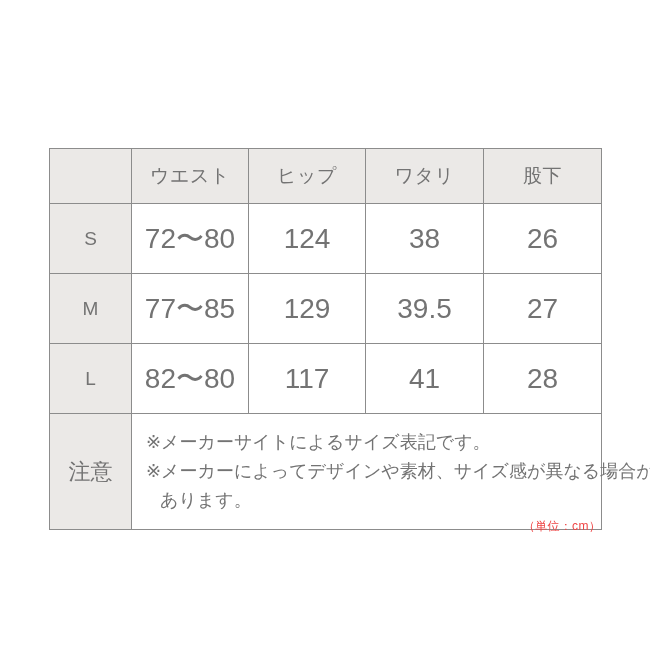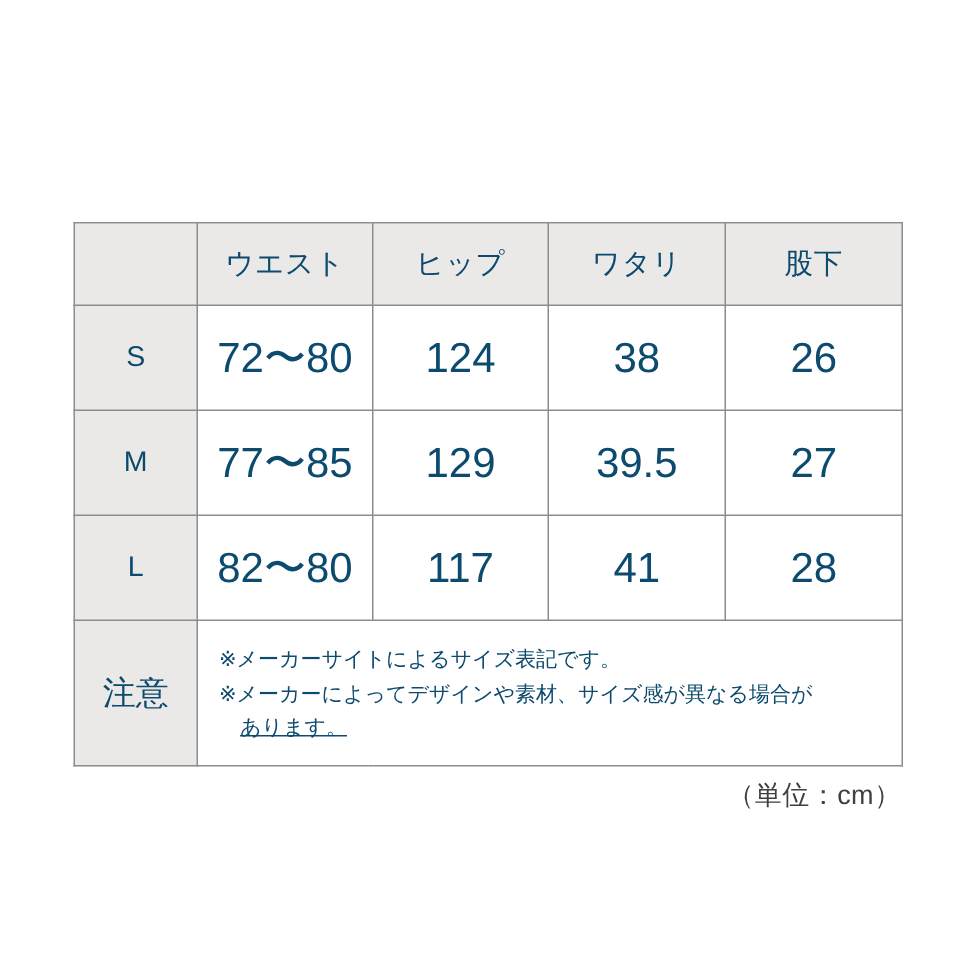--- a/index.html
+++ b/index.html
@@ -29,21 +29,21 @@
     table-layout: fixed;
   }
 
   table.size-table td,
   table.size-table th {
     border: 1px solid #8c8c8c;
     padding: 0;
     text-align: center;
     vertical-align: middle;
     font-weight: normal;
-    color: #0c4a6e;
+    color: #737373;
   }
 
   
   col.c-label { width: 82px; }
   col.c-waist { width: 117px; }
   col.c-hip   { width: 117px; }
   col.c-watari { width: 118px; }
   col.c-inseam { width: 118px; }
 
   
@@ -71,39 +71,38 @@
   
   tr.note-row td.note-label {
     background: #ebe9e7;
     font-size: 22px;
     height: 94px;
   }
   tr.note-row td.note-body {
     background: #ffffff;
     text-align: left;
     padding: 14px 12px 14px 14px;
-    font-size: 14px;
+    font-size: 18px;
     line-height: 1.62;
   }
   .note-line {
     display: block;
     white-space: nowrap;
   }
   .note-line.indented {
     padding-left: 14px;
     white-space: normal;
-    text-decoration: underline;
   }
 
   .unit-note {
     position: absolute;
     right: 49px;
     top: 518px;
-    font-size: 18px;
-    color: #404040;
+    font-size: 12px;
+    color: #ef4444;
     letter-spacing: 0.3px;
   }
 </style>
 </head>
 <body>
 
 <div class="size-table-wrap">
   <table class="size-table">
     <colgroup>
       <col class="c-label">

